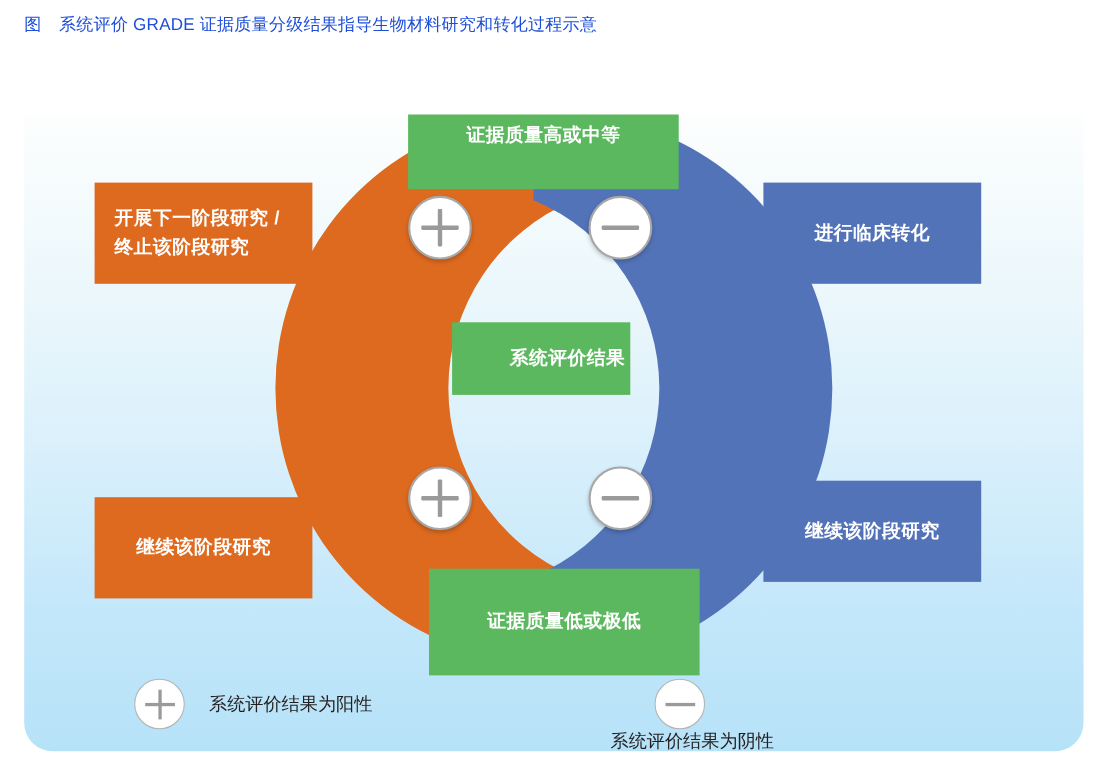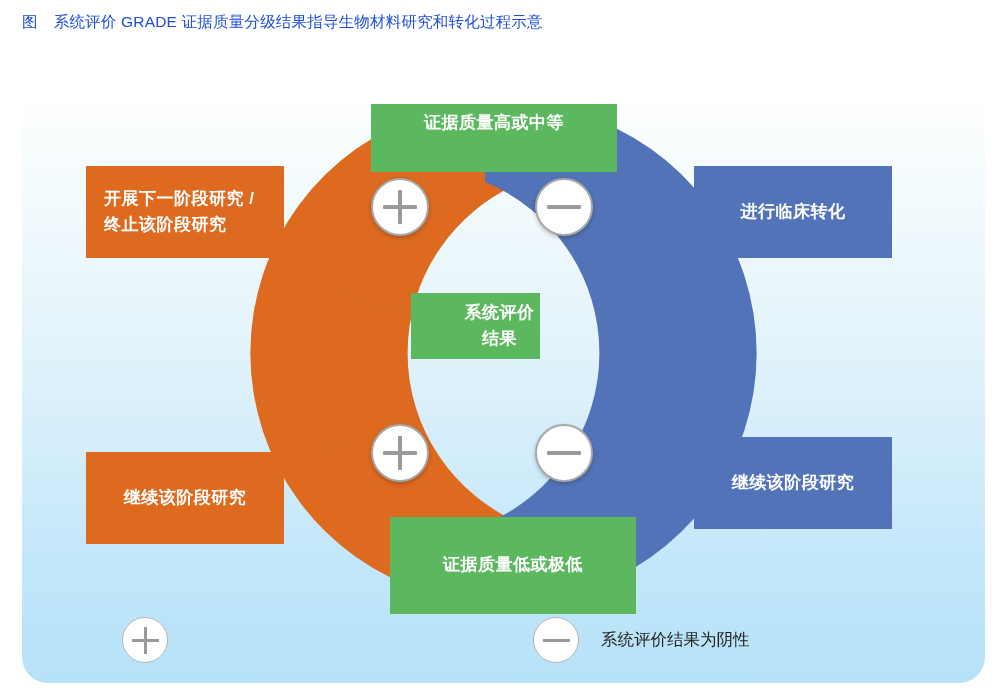--- a/index.html
+++ b/index.html
@@ -68,21 +68,21 @@
   
   #box-next-stage    { left: 64px;  top: 62px;   width: 198px; height: 92px; }
   #box-continue-pos  { left: 64px;  top: 348px;  width: 198px; height: 92px; }
 
   
   #box-terminate     { left: 672px; top: 62px;   width: 198px; height: 92px; }
   #box-continue-neg  { left: 672px; top: 333px;  width: 198px; height: 92px; }
 
   
   #box-result {
-    left: 389px; top: 189px; width: 129px; height: 66px;
+    left: 389px; top: 189px; width: 162px; height: 66px;
     font-size: 17px;
     padding-left: 48px;
   }
 
   
   #ring-svg {
     position: absolute;
     left: 0; top: 0;
     width: 963px; height: 579px;
     pointer-events: none;
@@ -114,21 +114,21 @@
   #sign-minus-top   { left: 513px; top: 74px;  }
   #sign-minus-bottom{ left: 513px; top: 320px; }
 
   
   .legend-item {
     position: absolute;
     display: flex;
     align-items: center;
   }
   #legend-positive { left: 100px; top: 513px; }
-  #legend-negative { left: 511px; top: 513px; }
+  #legend-negative { left: 511px; top: 513px; flex-direction: column; }
 
   .legend-circle {
     position: relative;
     width: 46px; height: 46px;
     border-radius: 50%;
     background: #ffffff;
     border: 1.5px solid #b5b5b5;
     display: flex;
     align-items: center;
     justify-content: center;
@@ -214,20 +214,21 @@
   </div>
   <div class="sign-circle" id="sign-minus-bottom">
     <span class="bar-h"></span>
   </div>
 
   <div class="legend-item" id="legend-positive">
     <span class="legend-circle">
       <span class="bar-h"></span>
       <span class="bar-v"></span>
     </span>
+    <span class="legend-label">系统评价结果为阳性</span>
   </div>
 
   <div class="legend-item" id="legend-negative">
     <span class="legend-circle">
       <span class="bar-h"></span>
     </span>
     <span class="legend-label">系统评价结果为阴性</span>
   </div>
 
 </div>

